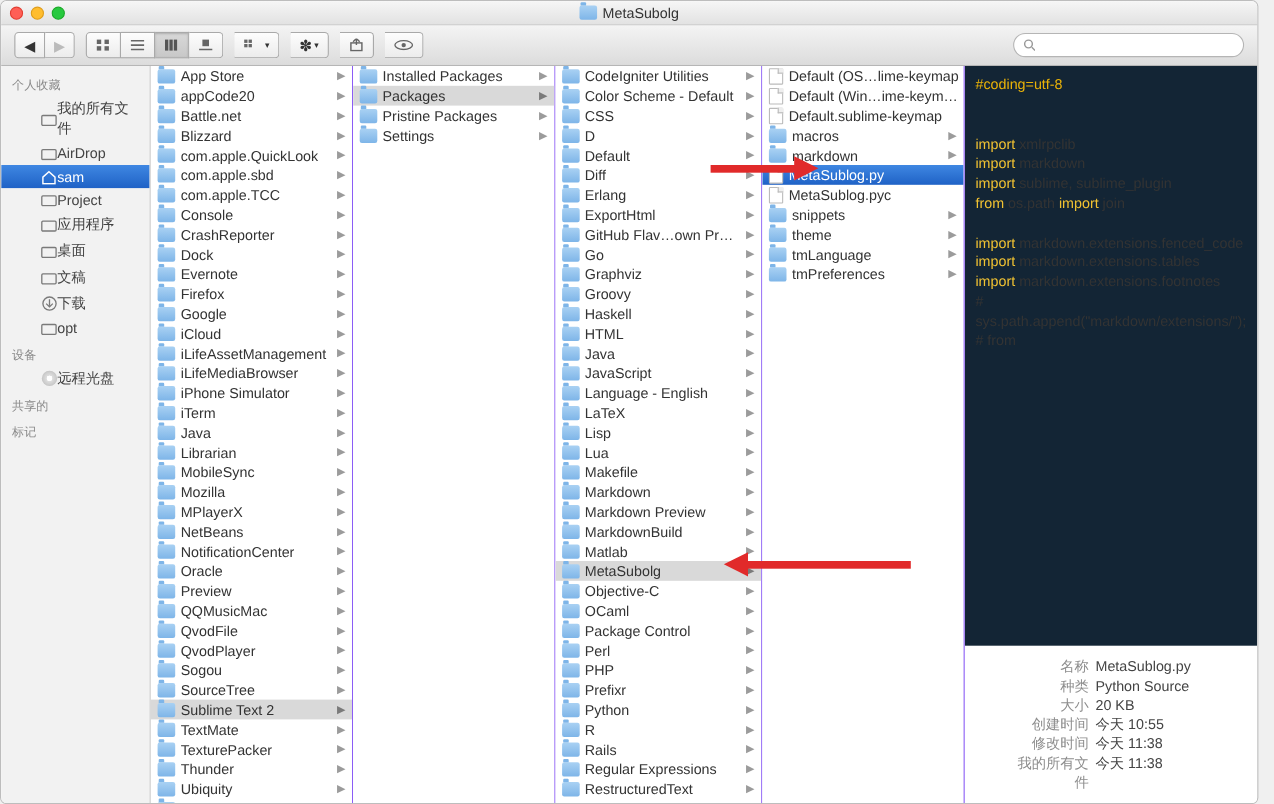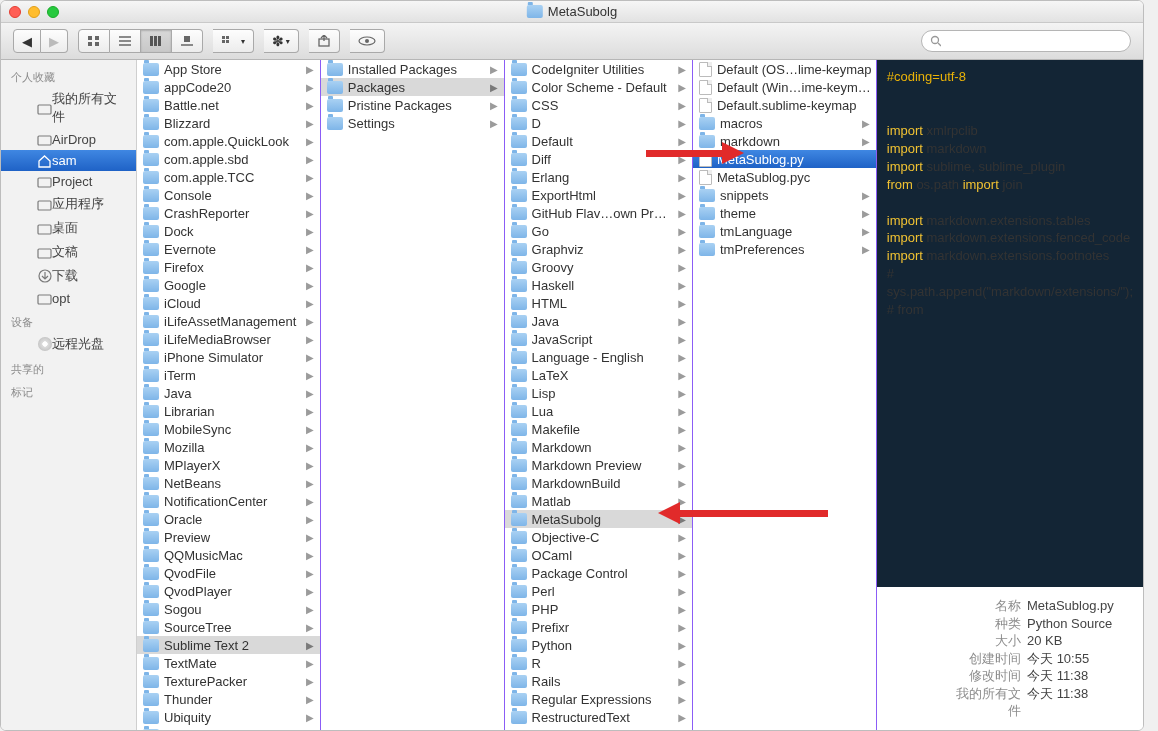--- a/index.html
+++ b/index.html
@@ -45,21 +45,21 @@
 .row.path .label{color:#333}
 .row.path .arw{color:#7a7a7a}
 .folder-ic{width:16px;height:13px;background:linear-gradient(#a9d1f3,#7eb5e8);border-radius:2px;position:relative;flex-shrink:0}
 .folder-ic::before{content:"";position:absolute;top:-3px;left:1px;width:5px;height:3px;background:#7eb5e8;border-radius:1px 1px 0 0}
 .file-ic{width:13px;height:15px;background:#fff;border:1px solid #bbb;border-radius:1px;flex-shrink:0;position:relative}
 .file-ic::before{content:"";position:absolute;right:-1px;top:-1px;width:4px;height:4px;background:#eee;border-left:1px solid #bbb;border-bottom:1px solid #bbb}
 .code-preview{flex:1;background:#132535;color:#e8e8e8;padding:8px 10px;font-family:Menlo,Consolas,monospace;font-size:14.5px;line-height:1.38;overflow:hidden}
 .code-preview .kw{color:#f1c232}
 .code-preview .cm{color:#eab308}
 .meta{padding:10px 16px 10px 10px;font-size:12px}
-.meta-row{display:flex;gap:6px;justify-content:flex-end;line-height:1.35}
+.meta-row{display:flex;gap:6px;justify-content:center;line-height:1.35}
 .meta-row .ml{color:#8d8d8d;width:72px;text-align:right}
 .meta-row .mv{color:#444;width:100px}
 .arrow{position:absolute;pointer-events:none;z-index:99}
 .arrow-body{position:absolute;height:7px;background:#e12a2a}
 .arrow-head{position:absolute;width:0;height:0;border-top:11px solid transparent;border-bottom:11px solid transparent;border-left:22px solid #e12a2a}
 .side-ic{width:15px;height:15px;flex-shrink:0;display:flex;align-items:center;justify-content:center}
 .disk-ic{width:14px;height:14px;border-radius:50%;background:radial-gradient(#fff 25%,#ddd 28%,#ccc 60%,#aaa 100%)}
 
 .col::-webkit-scrollbar{width:15px}
 .col::-webkit-scrollbar-track{background:#f5f5f5;border-left:1px solid #e3e3e3}
@@ -701,22 +701,22 @@
       <div class="preview">
         <div class="code-preview" id="code">
             <div class="cm">#coding=utf-8</div>
             <div>&nbsp;</div>
             <div>&nbsp;</div>
             <div><span class="kw">import</span> xmlrpclib</div>
             <div><span class="kw">import</span> markdown</div>
             <div><span class="kw">import</span> sublime, sublime_plugin</div>
             <div><span class="kw">from</span> os.path <span class="kw">import</span> join</div>
             <div>&nbsp;</div>
+            <div><span class="kw">import</span> markdown.extensions.fenced_code</div>
             <div><span class="kw">import</span> markdown.extensions.tables</div>
-            <div><span class="kw">import</span> markdown.extensions.fenced_code</div>
             <div><span class="kw">import</span> markdown.extensions.footnotes</div>
             <div># sys.path.append("markdown/extensions/");</div>
             <div># from</div>
           </div>
         <div class="meta">
           <div class="meta-row">
               <span class="ml">名称</span>
               <span class="mv">MetaSublog.py</span>
             </div>
           <div class="meta-row">

